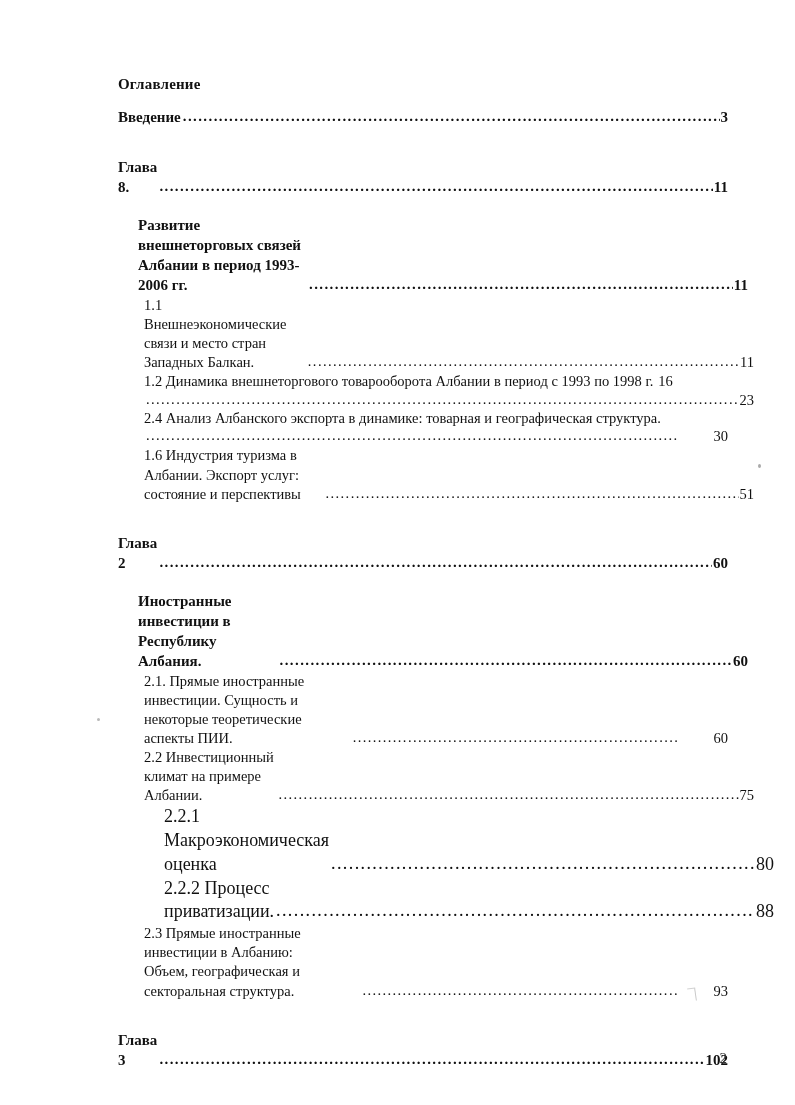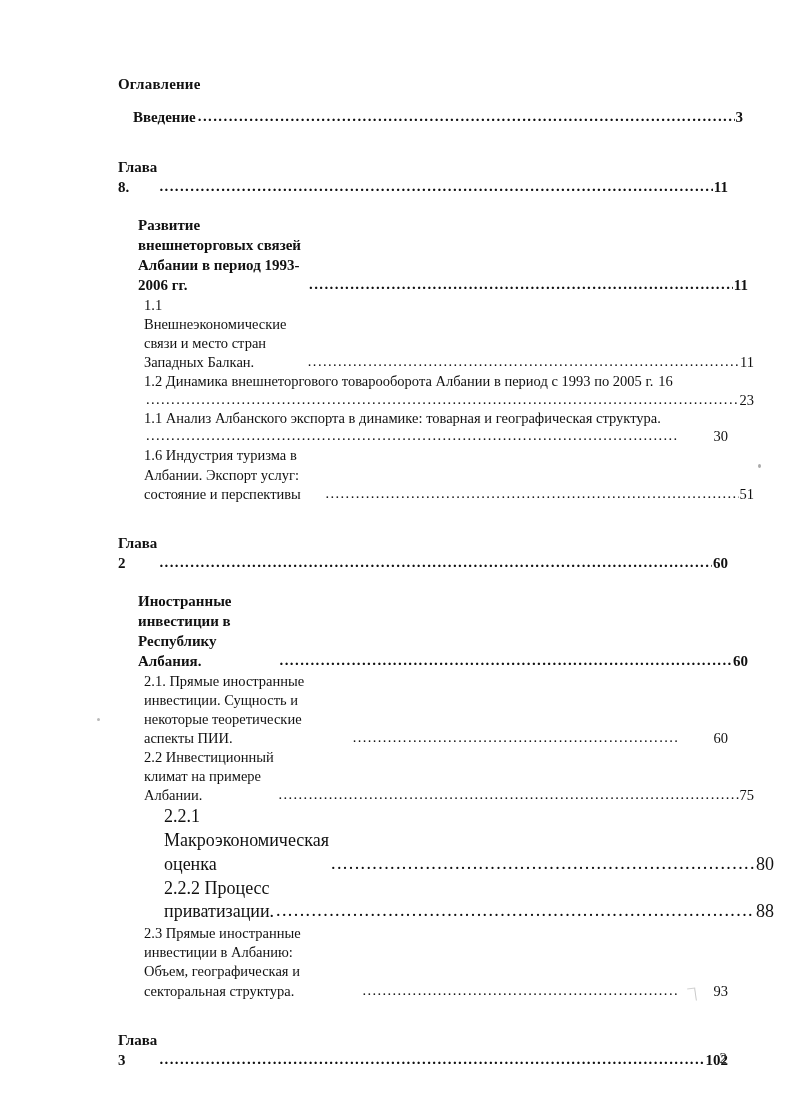--- a/index.html
+++ b/index.html
@@ -66,21 +66,20 @@
   
   .cont {
     width: 100%;
     gap: 34px;
   }
 
   
   .lvl-major {            
     font-weight: bold;
     font-size: 15px;
-    margin-left: 15px;
   }
   .lvl-chapter {          
     font-weight: bold;
     font-size: 15px;
   }
   .lvl-chapter-title {    
     font-weight: bold;
     font-size: 15px;
     margin-left: 20px;
   }
@@ -152,32 +151,32 @@
       <span class="pageno">11</span>
     </div>
 
     <div class="entry lvl-section">
       <span class="label">1.1 Внешнеэкономические связи и место стран Западных Балкан. </span>
       <span class="leader"></span>
       <span class="pageno">11</span>
     </div>
 
     <div class="entry lvl-section nodots">
-      <span class="label">1.2 Динамика внешнеторгового товарооборота Албании в период с 1993 по 2005 г.</span>
+      <span class="label">1.2 Динамика внешнеторгового товарооборота Албании в период с 1993 по 1998 г.</span>
 
       <span class="pageno">16</span>
     </div>
 
     <div class="entry lvl-section">
       <span class="leader"></span>
       <span class="pageno">23</span>
     </div>
 
     <div class="lvl-section">
-      <div>1.1 Анализ Албанского экспорта в динамике: товарная и географическая структура.</div>
+      <div>2.4 Анализ Албанского экспорта в динамике: товарная и географическая структура.</div>
       <div class="entry cont">
         <span class="leader"></span>
         <span class="pageno">30</span>
       </div>
     </div>
 
 
     <div class="entry lvl-section">
       <span class="label">1.6 Индустрия туризма в Албании. Экспорт услуг: состояние и перспективы</span>
       <span class="leader"></span>

